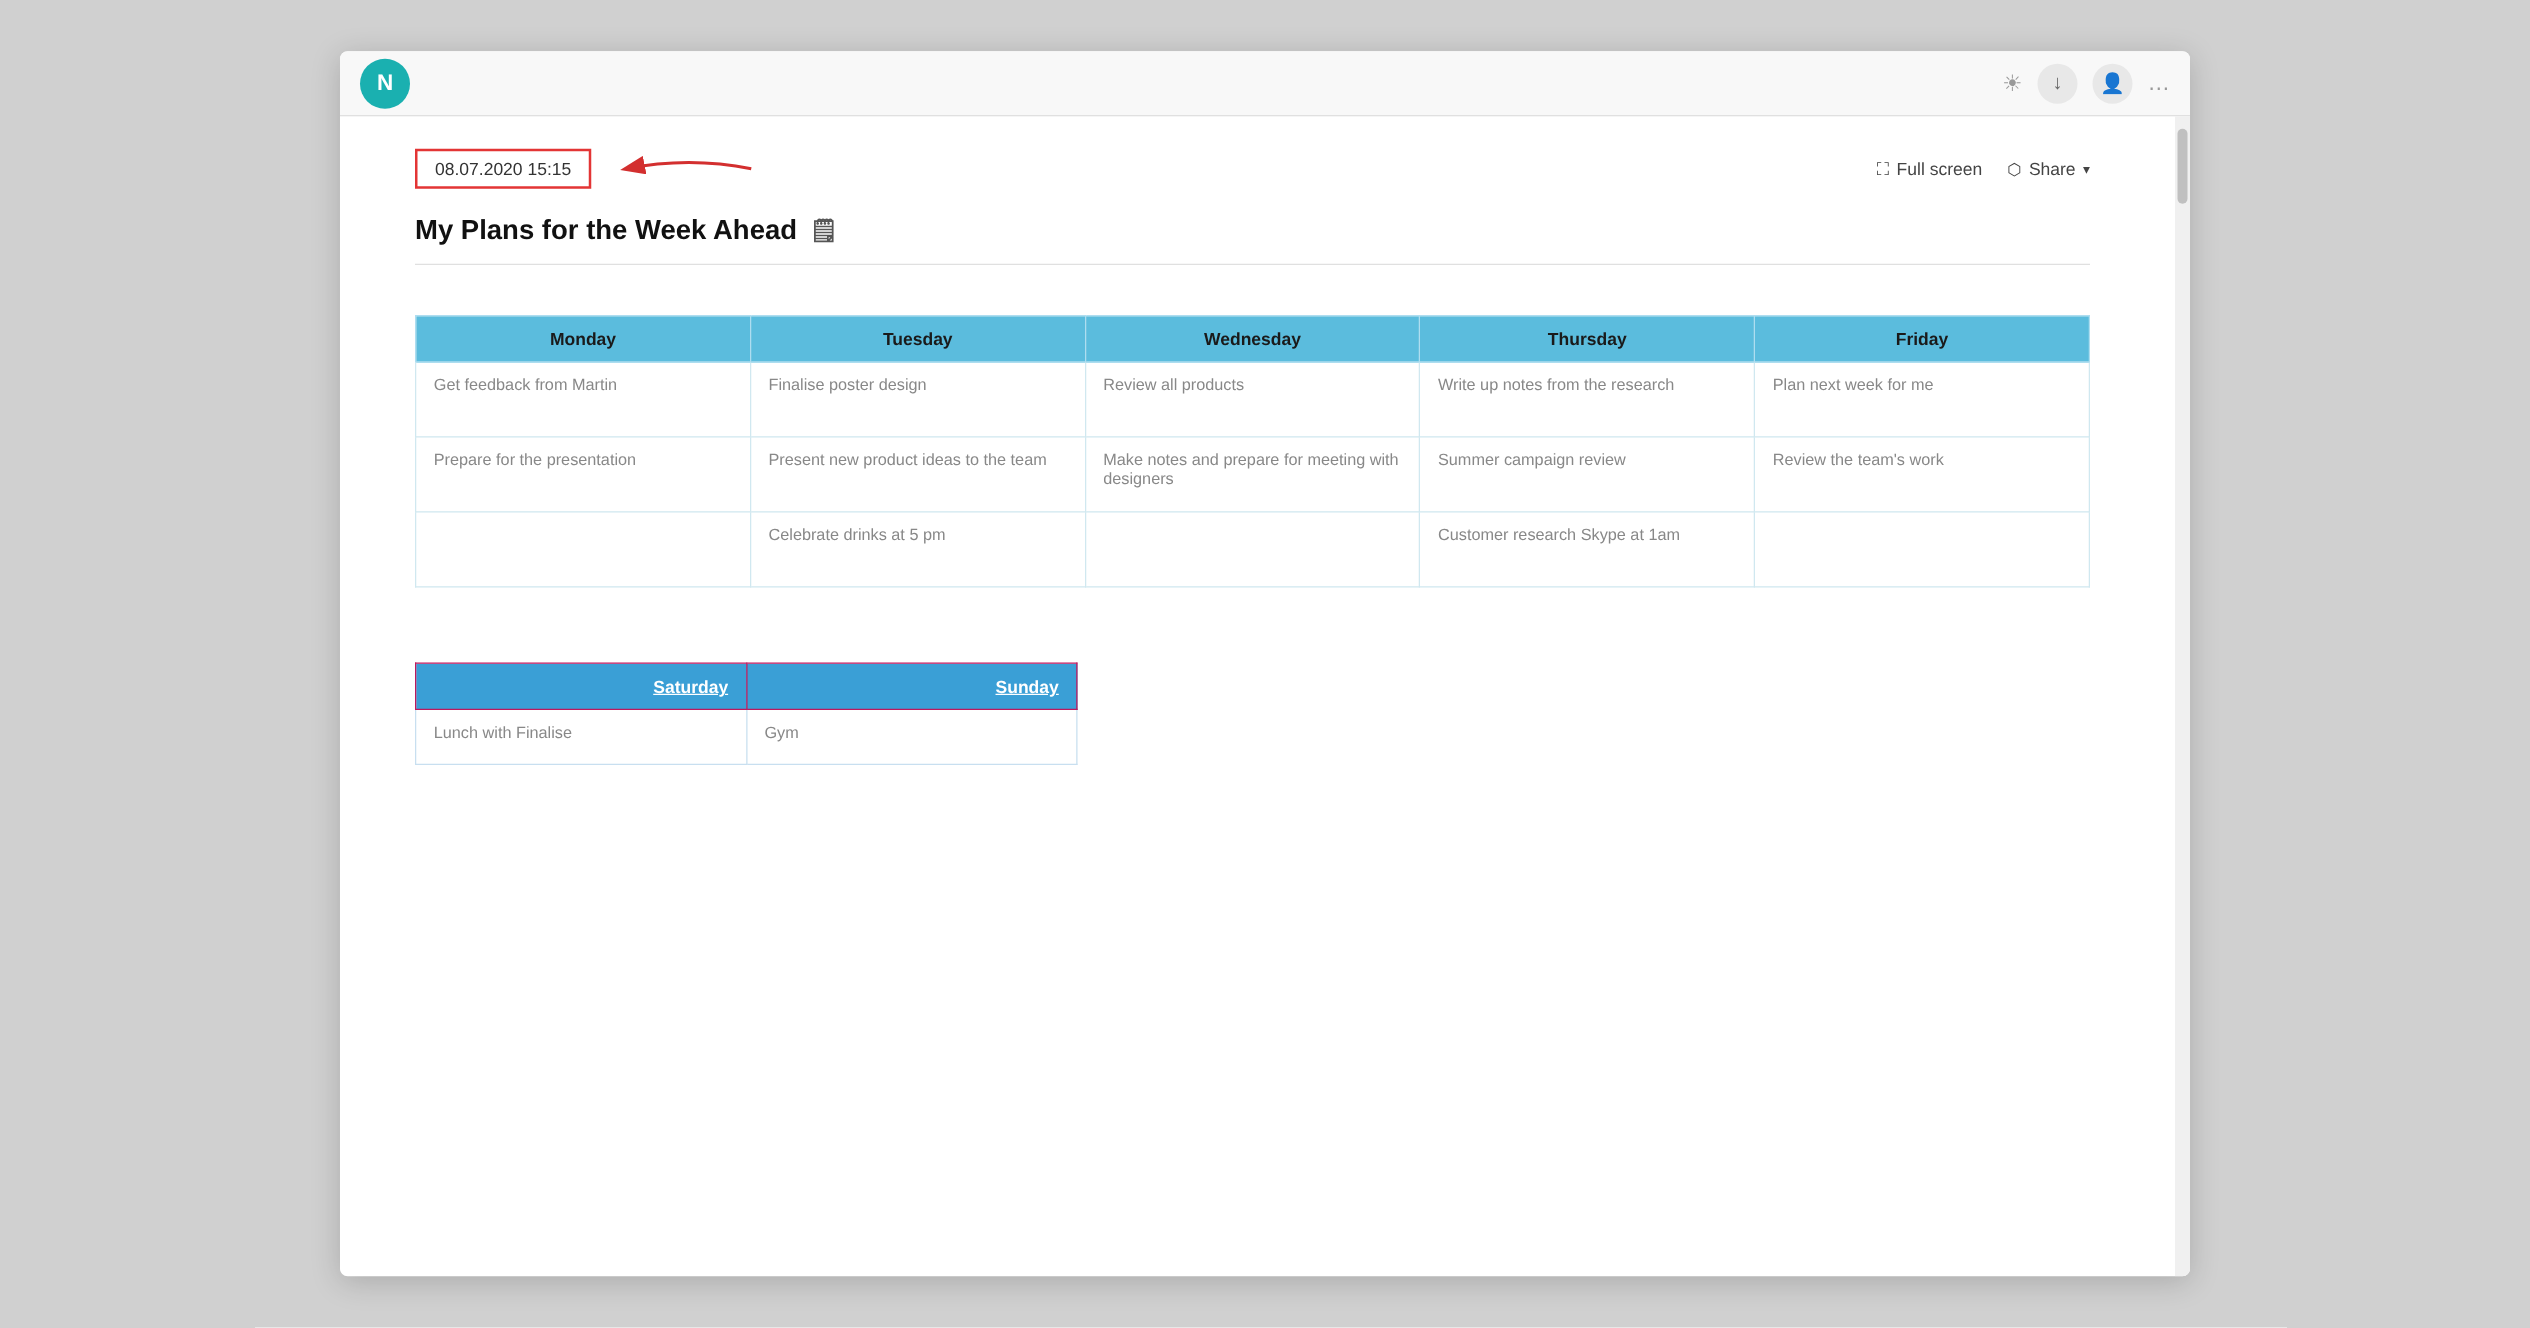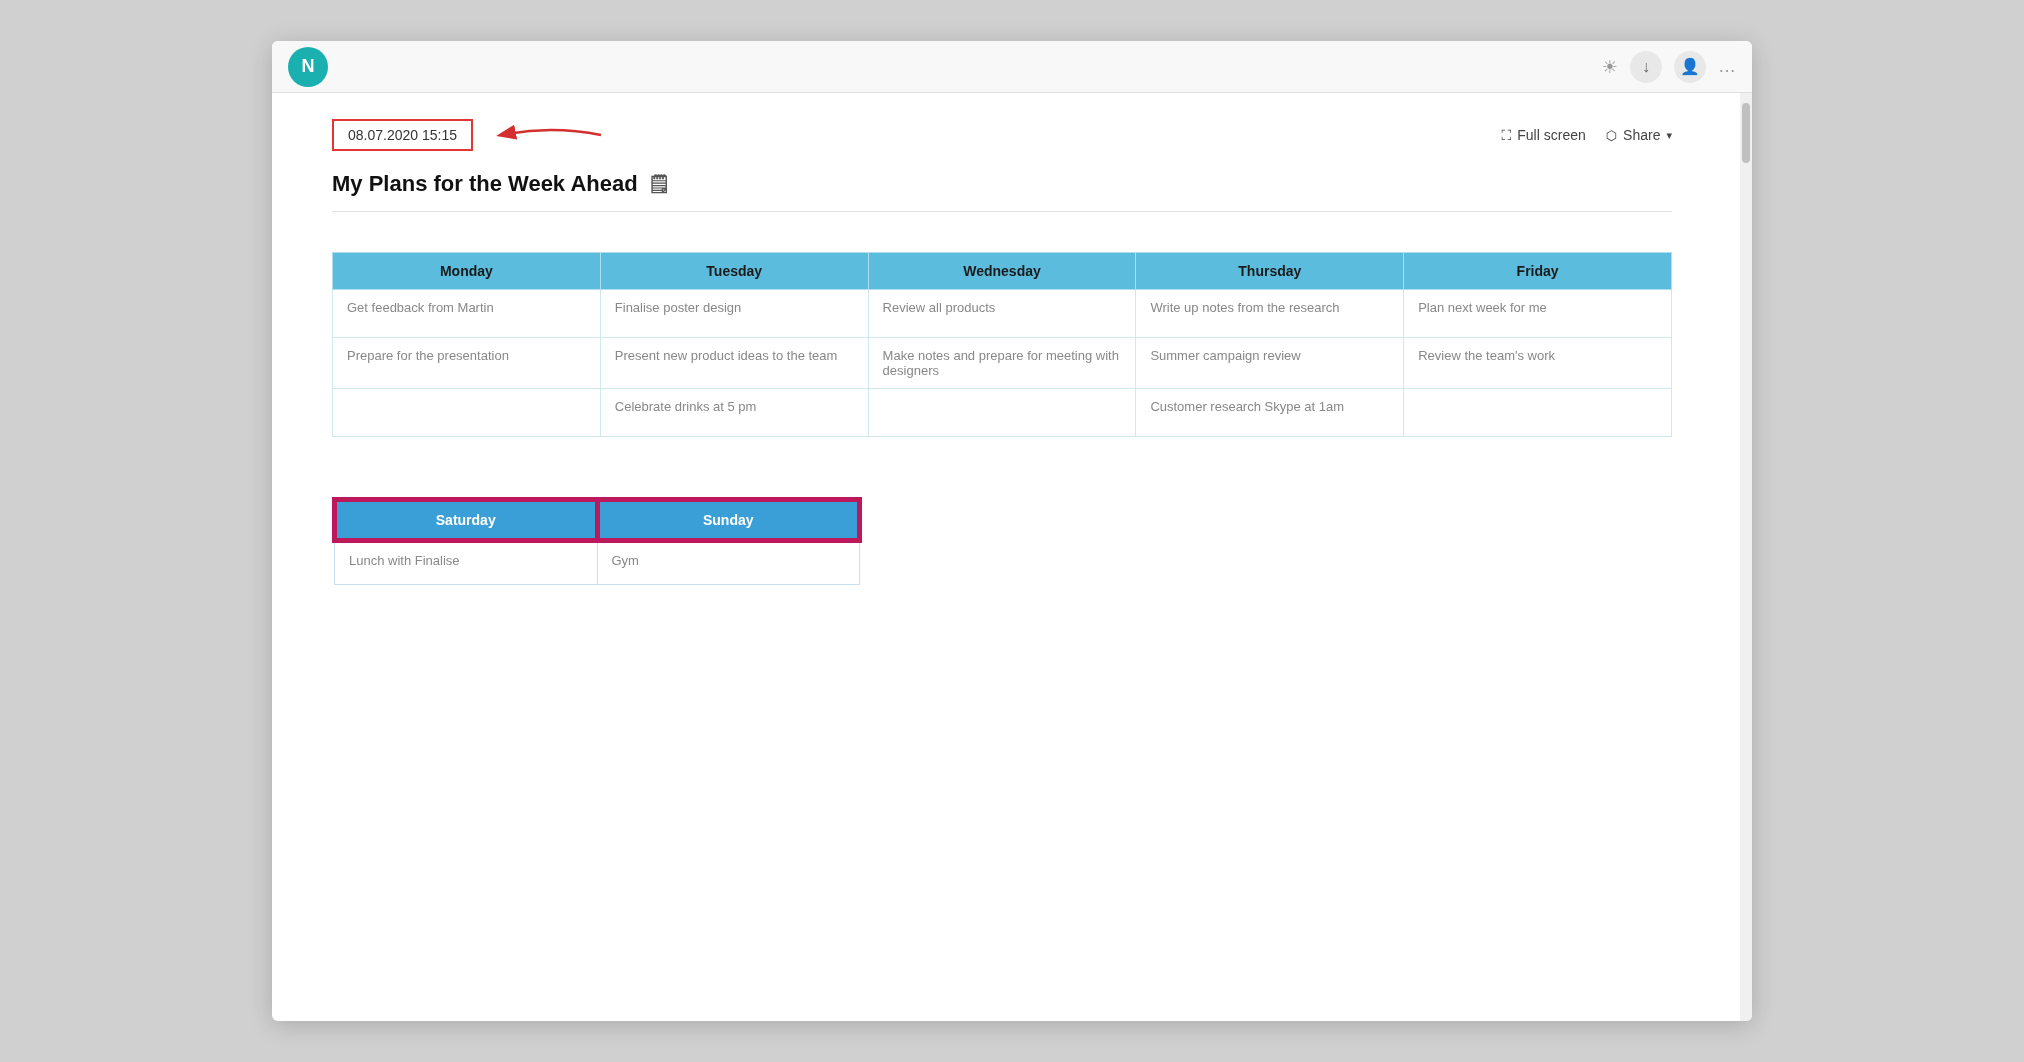--- a/index.html
+++ b/index.html
@@ -189,37 +189,38 @@
       font-size: 14px;
     }
 
     .weekly-table td {
       border: 1px solid #d0e8f0;
       padding: 10px 14px;
       font-size: 13px;
       color: #888;
       vertical-align: top;
       min-height: 40px;
-      height: 48px;
+      height: 60px;
     }
 
     
     .weekend-table {
       width: 530px;
       border-collapse: collapse;
     }
 
     .weekend-table th {
       background: #3a9fd6;
       color: #fff;
       font-weight: 600;
       padding: 10px 14px;
-      text-align: center;
-      border: 5px solid #be185d;
+      text-align: right;
+      border: 1px solid #be185d;
       font-size: 14px;
+      text-decoration: underline;
     }
 
     .weekend-table td {
       border: 1px solid #c8dff0;
       padding: 10px 14px;
       font-size: 13px;
       color: #888;
       vertical-align: top;
       height: 44px;
     }

